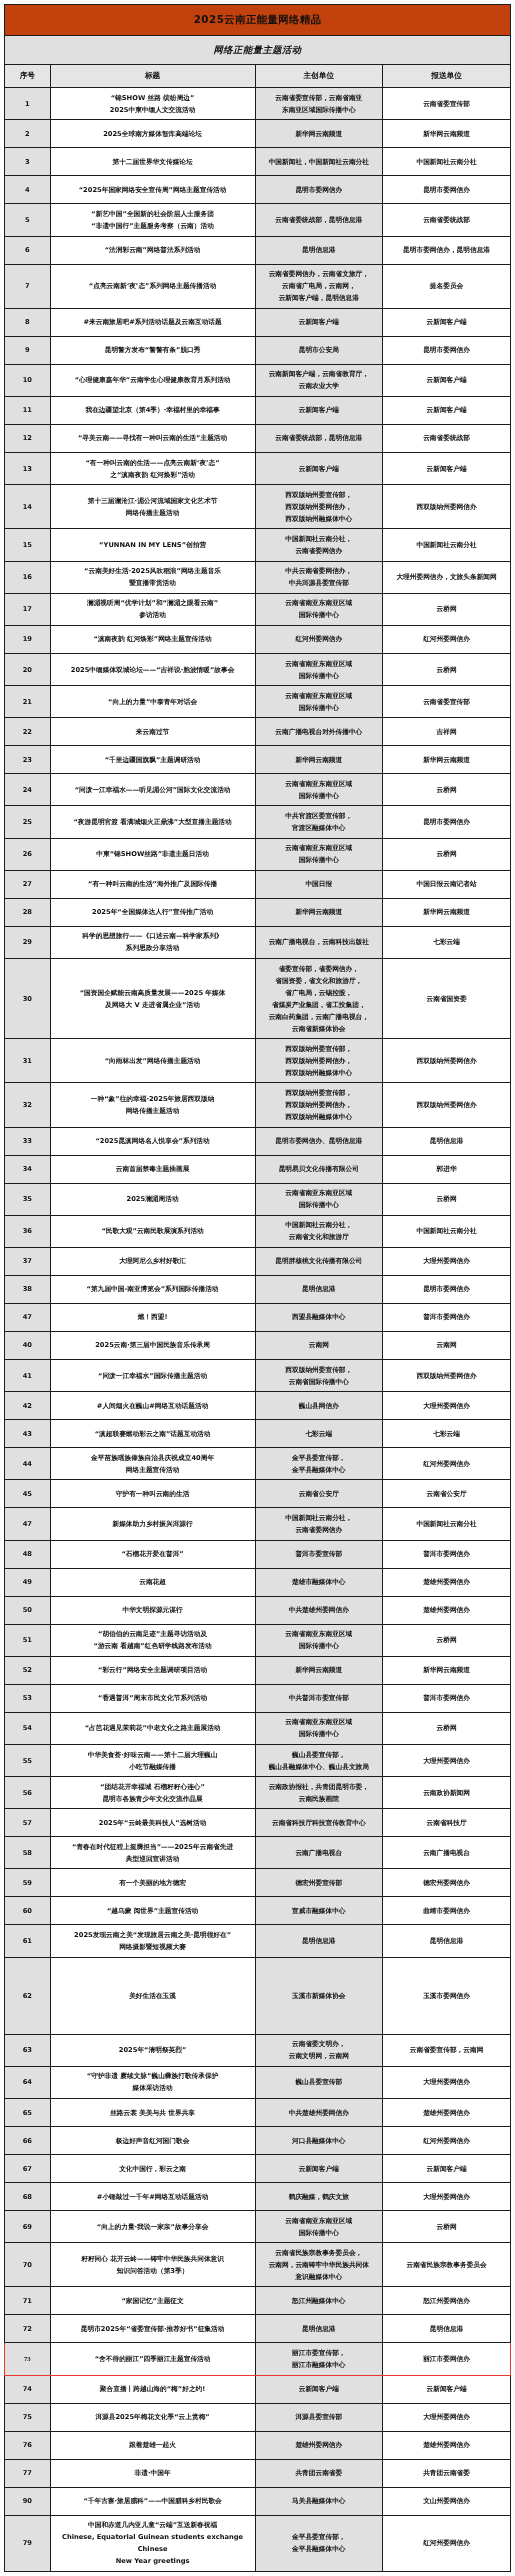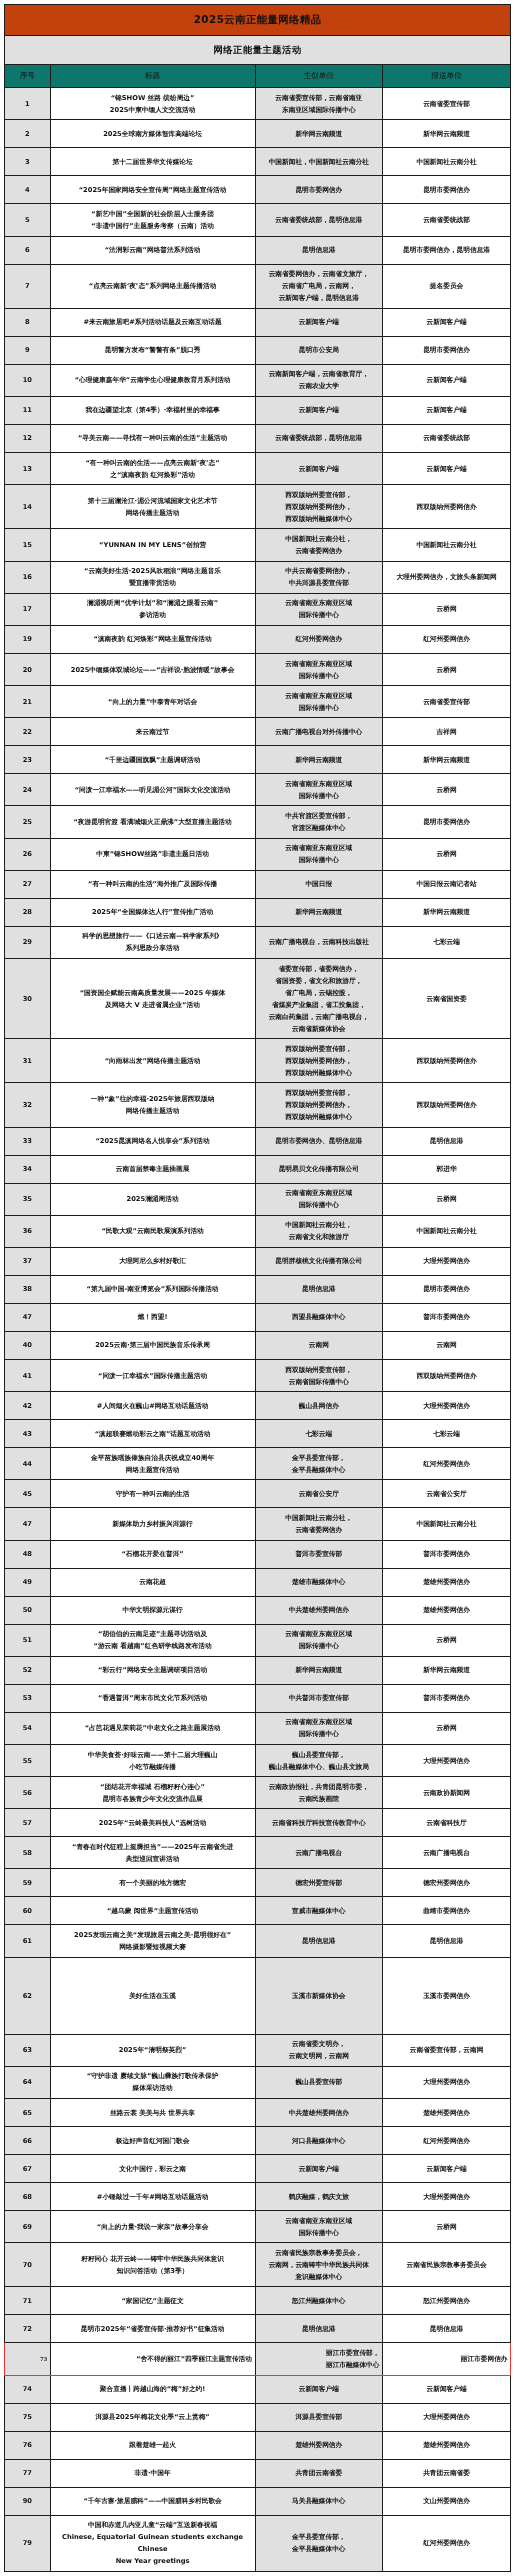--- a/index.html
+++ b/index.html
@@ -28,38 +28,39 @@
     font-weight: 700;
     padding: 8.2px 4.1px;
     letter-spacing: 0.5px;
   }
   tr.section-row th {
     background: #e0e0e0;
     font-size: 9.3px;
     font-weight: 700;
     padding: 7.2px 4.1px;
     letter-spacing: 0.5px;
+    font-style: italic;
   }
   tr.header-row th {
-    background: #0f766e;
+    background: #e5e5e5;
     font-size: 7.7px;
-    font-weight: 400;
+    font-weight: 700;
     padding: 6.2px 3.1px;
   }
   tbody tr { height: 28px; }
   tbody td {
     font-size: 6.7px;
     font-weight: 700;
     line-height: 12px;
     padding: 3.6px 2.6px;
     white-space: pre-line;
   }
   td.c-no, td.c-creator { background: #e0e0e0; }
   td.c-title, td.c-submitter { background: #ffffff; }
-  tr.hl td { border-top: 1.5px solid var(--hl, #e8372c); border-bottom: 1.5px solid var(--hl, #e8372c); text-align: right; }
+  tr.hl td { border-top: 1.5px solid var(--hl, #e8372c); border-bottom: 1.5px solid var(--hl, #e8372c); }
   tr.hl td:first-child { border-left: 1.5px solid var(--hl, #e8372c); font-family: Liberation Serif, serif; }
   tr.hl td:last-child { border-right: 1.5px solid var(--hl, #e8372c); }
 </style>
 </head>
 <body>
 
 <div class="page">
   <table class="awards">
     <colgroup>
       <col style="width: 9%;">

